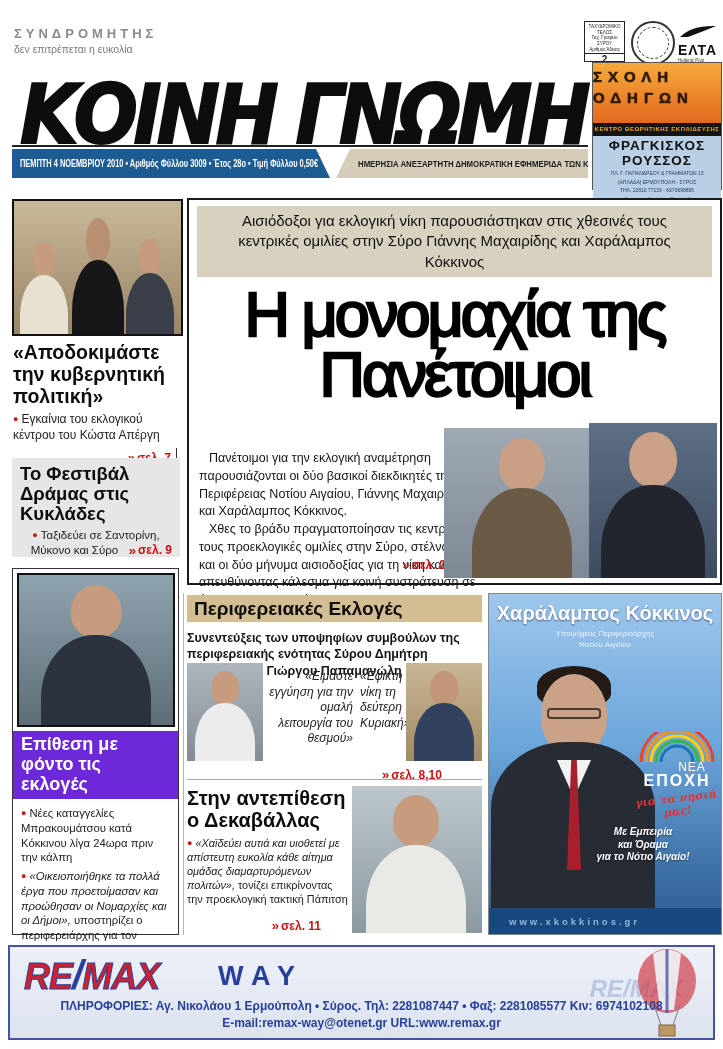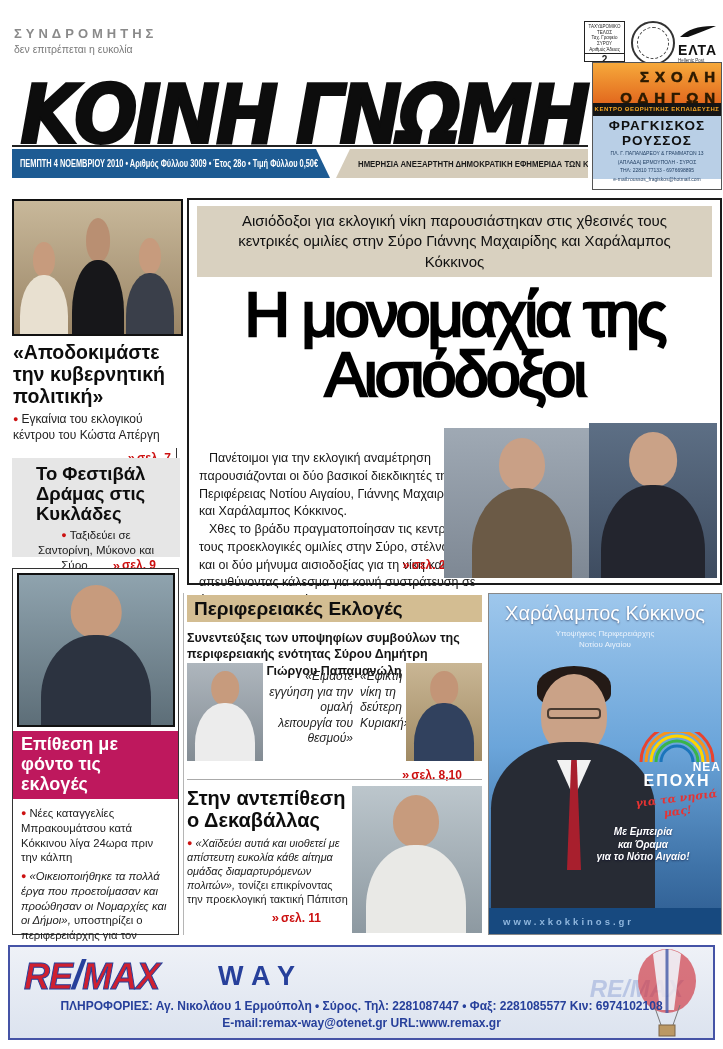--- a/index.html
+++ b/index.html
@@ -29,21 +29,21 @@
             clip-path:polygon(0 0,calc(100% - 14px) 0,100% 100%,0 100%);
             color:#fff;font-weight:bold;font-size:10px;line-height:29px;padding-left:8px;box-sizing:border-box;white-space:nowrap;}
   .date-bar .inner{display:inline-block;transform:scaleX(0.74);transform-origin:left center;}
   .tag-bar{position:absolute;left:336px;top:149px;width:252px;height:29px;background:#d5ccba;
            clip-path:polygon(14px 0,100% 0,100% 100%,0 100%);
            color:#1a1a1a;font-weight:bold;font-size:9.5px;line-height:29px;padding-left:22px;box-sizing:border-box;white-space:nowrap;}
   .tag-bar .inner{display:inline-block;transform:scaleX(0.82);transform-origin:left center;}
 
   
   .school{position:absolute;left:592px;top:62px;width:130px;height:128px;border:1px solid #555;box-sizing:border-box;}
-  .school-top{height:40px;background:linear-gradient(180deg,#f6a93b,#e2691e);text-align:right;
+  .school-top{height:60px;background:linear-gradient(180deg,#f6a93b,#e2691e);text-align:left;
               font-weight:bold;color:#2b1a00;padding-top:3px;box-sizing:border-box;}
   .school-top .l1,.school-top .l2{font-size:15px;letter-spacing:6px;line-height:21px;-webkit-text-stroke:0.6px #2b1a00;}
   .school-strip{height:13px;background:#151515;color:#f5a623;font-weight:bold;font-size:6px;line-height:13px;text-align:center;letter-spacing:0.5px;}
   .school-bot{height:63px;background:#b9cfe6;text-align:center;padding-top:2px;box-sizing:border-box;}
   .school-bot .n1,.school-bot .n2{font-size:13.5px;font-weight:bold;color:#101010;line-height:15px;letter-spacing:1px;}
   .school-bot .adr{font-size:5px;color:#1c3a5e;line-height:6.5px;margin-top:2px;}
 
   
   .lead{position:absolute;left:187px;top:198px;width:535px;height:387px;border:2px solid #1a1a1a;box-sizing:border-box;background:#fff;}
   .kicker{margin:6px 8px 0;background:#d9d1c0;color:#101010;font-size:15px;line-height:1.35;
@@ -69,74 +69,74 @@
   .lead-ph1{right:118px;bottom:5px;width:158px;height:150px;}
   .lead-ph2{right:3px;bottom:5px;width:128px;height:155px;}
 
   
   .lphoto1{left:12px;top:199px;width:167px;height:133px;}
   .story1-head{position:absolute;left:13px;top:341px;width:168px;font-size:19.5px;font-weight:bold;line-height:1.14;color:#0d0d0d;}
   .story1-bullet{position:absolute;left:13px;top:411px;width:162px;font-size:12px;line-height:1.35;color:#222;}
   .story1-ref{position:absolute;left:13px;top:448px;width:158px;text-align:right;border-right:1.5px solid #333;padding-right:5px;}
   .bullet-dot{color:#c11;font-size:9px;margin-right:3px;vertical-align:1px;}
 
-  .graybox{position:absolute;left:12px;top:458px;width:168px;height:99px;background:#e6e6e6;box-sizing:border-box;padding:6px 24px;}
+  .graybox{position:absolute;left:12px;top:458px;width:168px;height:99px;background:#e6e6e6;box-sizing:border-box;padding:6px 8px;}
   .graybox .gh{font-size:18.5px;font-weight:bold;line-height:1.08;color:#0d0d0d;}
   .graybox .gb{font-size:11.5px;line-height:1.3;margin-top:4px;color:#222;text-align:center;}
   .graybox .pageref{float:right;}
 
   .story3{position:absolute;left:12px;top:568px;width:167px;height:367px;border:1.5px solid #333;box-sizing:border-box;background:#fff;}
   .story3 .photo{position:relative;margin:4px;width:154px;height:150px;border:2px solid #111;}
-  .story3-banner{background:#be185d;color:#fff;font-weight:bold;font-size:18px;line-height:1.12;padding:3px 8px 5px;}
+  .story3-banner{background:#6d28d9;color:#fff;font-weight:bold;font-size:18px;line-height:1.12;padding:3px 8px 5px;}
   .story3-bullets{padding:7px 8px 0;font-size:11.3px;line-height:1.3;color:#222;}
   .story3-bullets p{margin:0 0 4px;}
   .story3-bullets .it{font-style:italic;}
   .story3-ref{text-align:right;margin-top:2px;}
 
   .vrule{position:absolute;width:1px;background:#b5b5b5;}
 
   
   .tan-header{position:absolute;left:187px;top:595px;width:295px;height:27px;background:#d3bd92;
               font-size:19px;font-weight:bold;line-height:27px;padding-left:7px;box-sizing:border-box;color:#0d0d0d;}
   .elec-sub{position:absolute;left:187px;top:630px;width:295px;font-size:12.5px;font-weight:bold;line-height:1.3;color:#151515;}
   .elec-phA{left:187px;top:663px;width:76px;height:98px;}
   .elec-phB{left:406px;top:663px;width:76px;height:98px;}
   .elec-q1{position:absolute;left:267px;top:669px;width:86px;font-size:12px;font-style:italic;line-height:1.3;text-align:right;color:#222;}
   .elec-q2{position:absolute;left:360px;top:669px;width:60px;font-size:12px;font-style:italic;line-height:1.3;color:#222;}
-  .elec-ref{position:absolute;left:382px;top:765px;width:100px;text-align:center;}
+  .elec-ref{position:absolute;left:382px;top:765px;width:100px;text-align:left;}
   .center-div{position:absolute;left:187px;top:779px;width:295px;height:1px;background:#aaa;}
 
   .dek-head{position:absolute;left:187px;top:787px;width:175px;font-size:20px;font-weight:bold;line-height:1.1;color:#0d0d0d;}
   .dek-photo{left:352px;top:786px;width:130px;height:147px;}
   .dek-bullet{position:absolute;left:187px;top:837px;width:162px;font-size:10.9px;line-height:1.28;color:#222;}
   .dek-bullet .it{font-style:italic;}
-  .dek-ref{display:block;text-align:right;margin-top:3px;padding-right:28px;}
+  .dek-ref{display:block;text-align:right;margin-top:11px;padding-right:28px;}
 
   
   .kok{position:absolute;left:488px;top:593px;width:234px;height:342px;border:1px solid #888;box-sizing:border-box;
        background:linear-gradient(180deg,#9ec7ec 0%,#6ba5da 45%,#3f73a8 80%,#2c5a8e 100%);overflow:hidden;}
-  .kok-name{position:absolute;left:0;top:8px;width:100%;text-align:center;color:#fff;font-weight:normal;font-size:20px;
+  .kok-name{position:absolute;left:0;top:8px;width:100%;text-align:center;color:#fff;font-weight:bold;font-size:20px;
             text-shadow:0 1px 2px rgba(0,0,40,.5);}
   .kok-role{position:absolute;left:0;top:34px;width:100%;text-align:center;color:#eaf2fb;font-size:8px;line-height:1.4;}
   .kok-fig{position:absolute;left:2px;bottom:26px;width:164px;height:242px;}
   .kok-fig .hair{position:absolute;left:46px;top:0;width:74px;height:40px;border-radius:50% 50% 30% 30%;background:#241a16;}
   .kok-fig .head{position:absolute;left:50px;top:8px;width:66px;height:80px;border-radius:50% 50% 44% 44%;background:#caa287;}
   .kok-fig .glasses{position:absolute;left:56px;top:42px;width:54px;height:11px;border:2px solid #4a3b30;border-radius:4px;box-sizing:border-box;}
   .kok-fig .body{position:absolute;left:0;bottom:0;width:164px;height:166px;border-radius:46% 46% 0 0/40% 40% 0 0;background:#272b34;}
   .kok-fig .shirt{position:absolute;left:66px;bottom:110px;width:34px;height:38px;background:#f2f2f2;clip-path:polygon(0 0,100% 0,50% 100%);}
   .kok-fig .tie{position:absolute;left:76px;bottom:38px;width:14px;height:110px;background:#a81f2d;clip-path:polygon(30% 0,70% 0,100% 100%,0 100%);}
   .kok-logo{position:absolute;left:144px;top:138px;width:88px;text-align:center;}
-  .kok-logo .t1{color:#fff;font-weight:bold;font-size:12px;letter-spacing:1px;margin-top:-6px;text-align:right;padding-left:30px;}
+  .kok-logo .t1{color:#fff;font-weight:normal;font-size:12px;letter-spacing:1px;margin-top:-6px;text-align:center;padding-left:30px;}
   .kok-logo .t2{color:#fff;font-weight:bold;font-size:16px;letter-spacing:2px;margin-top:-2px;}
   .kok-logo .t3{color:#e63333;font-size:11px;font-style:italic;font-weight:bold;transform:rotate(-7deg);margin-top:2px;
                 font-family:"DejaVu Serif",serif;}
   .kok-slogan{position:absolute;right:8px;top:232px;width:140px;text-align:center;color:#fff;font-weight:bold;
               font-style:italic;font-size:10px;line-height:1.25;text-shadow:0 1px 2px rgba(0,0,40,.5);margin-left:28px;}
   .kok-band{position:absolute;left:0;bottom:0;width:100%;height:26px;background:#17497f;}
-  .kok-web{position:absolute;left:14px;bottom:7px;color:#8fb6dd;font-weight:bold;font-size:9.5px;letter-spacing:3px;}
+  .kok-web{position:absolute;left:20px;bottom:7px;color:#8fb6dd;font-weight:bold;font-size:9.5px;letter-spacing:3px;}
 
   
   .remax{position:absolute;left:8px;top:945px;width:707px;height:95px;border:2.5px solid #4553a6;box-sizing:border-box;
          background:linear-gradient(180deg,#eef1f7,#dce3ef);overflow:hidden;}
   .remax-brand{position:absolute;left:14px;top:6px;font-weight:bold;font-style:italic;font-size:36px;letter-spacing:-1px;}
   .remax-brand .re,.remax-brand .max{color:#cf2030;-webkit-text-stroke:1px #27409b;}
   .remax-brand .slash{color:#27409b;font-size:40px;}
   .remax-way{position:absolute;left:208px;top:14px;color:#27409b;font-weight:bold;font-size:27px;letter-spacing:9px;}
   .remax-agents{position:absolute;right:108px;top:4px;text-align:right;}
   .remax-agents .ag{color:#c31f2f;font-weight:bold;font-size:25px;}
@@ -195,21 +195,21 @@
       <div class="adr">(ΑΠΛΑΔΑ) ΕΡΜΟΥΠΟΛΗ - ΣΥΡΟΣ</div>
       <div class="adr">ΤΗΛ: 22810 77133 - 6976698895</div>
       <div class="adr">e-mail:roussos_fragiskos@hotmail.com</div>
     </div>
   </div>
 
   <div class="lead">
     <div class="kicker">Αισιόδοξοι για εκλογική νίκη παρουσιάστηκαν στις χθεσινές τους κεντρικές ομιλίες στην Σύρο Γιάννης Μαχαιρίδης και Χαράλαμπος Κόκκινος</div>
     <div class="lead-headline">
       <span class="hl">Η μονομαχία της</span>
-      <span class="hl">Αισιόδοξοι</span>
+      <span class="hl">Πανέτοιμοι</span>
     </div>
     <div class="lead-body">
       <p>Πανέτοιμοι για την εκλογική αναμέτρηση παρουσιάζονται οι δύο βασικοί διεκδικητές της Περιφέρειας Νοτίου Αιγαίου, Γιάννης Μαχαιρίδης και Χαράλαμπος Κόκκινος.</p>
       <p>Χθες το βράδυ πραγματοποίησαν τις κεντρικές τους προεκλογικές ομιλίες στην Σύρο, στέλνοντας και οι δύο μήνυμα αισιοδοξίας για τη νίκη και απευθύνοντας κάλεσμα για κοινή συστράτευση σε όλους τους Κυκλαδίτες.</p>
     </div>
     <div class="lead-ref">
       <span class="refarrow">»</span><span class="pageref">σελ. 22,24</span>
     </div>
     <div class="photo lead-ph1" style="--bg:linear-gradient(180deg,#9fa9b4,#7e8894);background:linear-gradient(180deg,#9fa9b4,#7e8894);">
       <i class="sil" style="left:28px;--w:100px;--h:140px;--skin:#c9a086;--suit:#6b5a46"></i>

